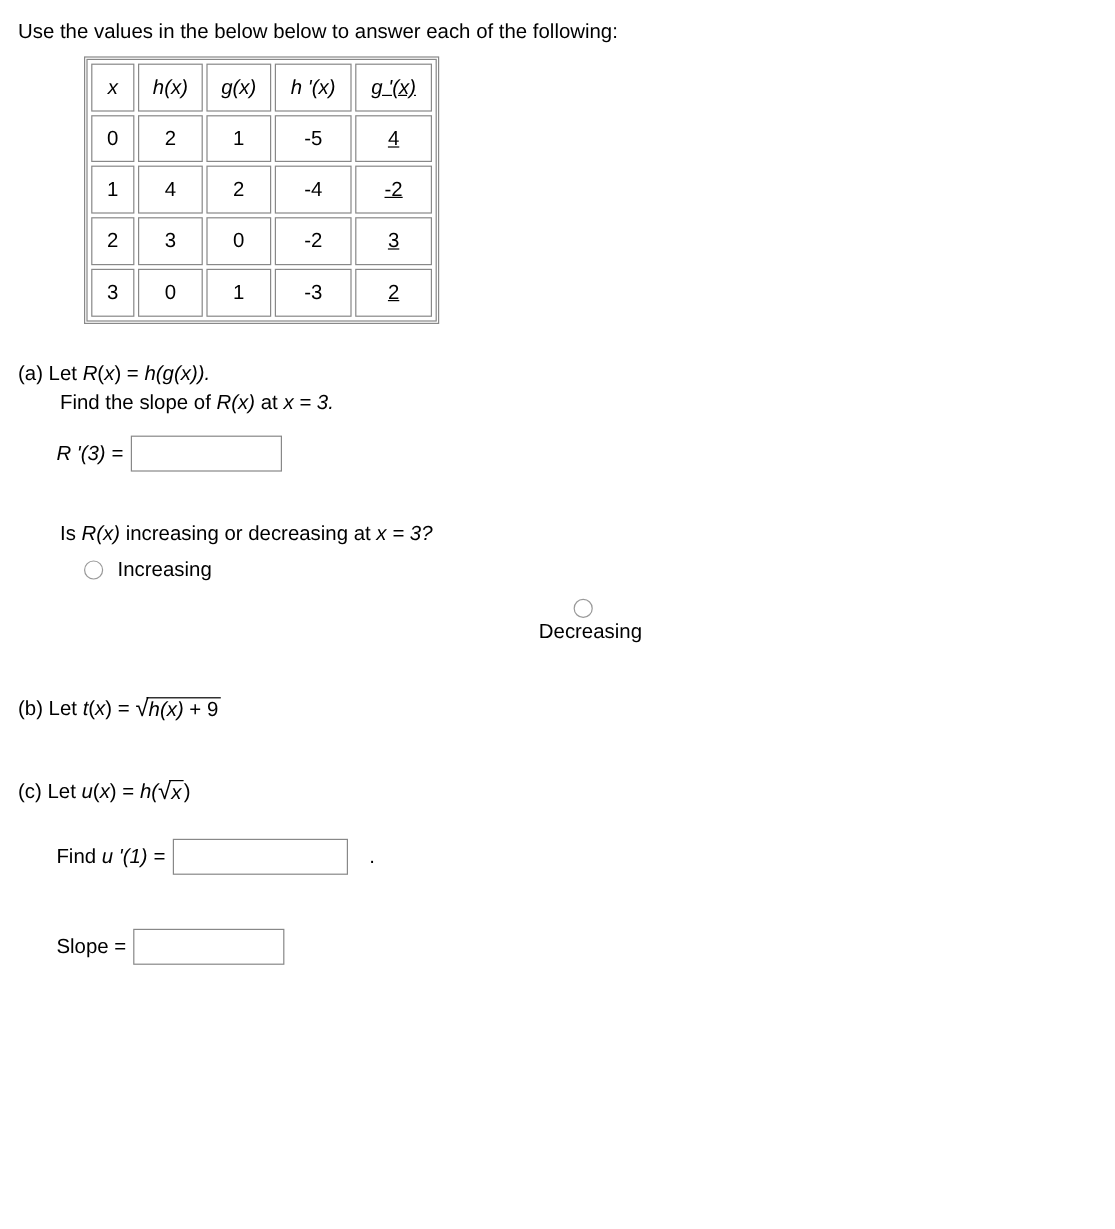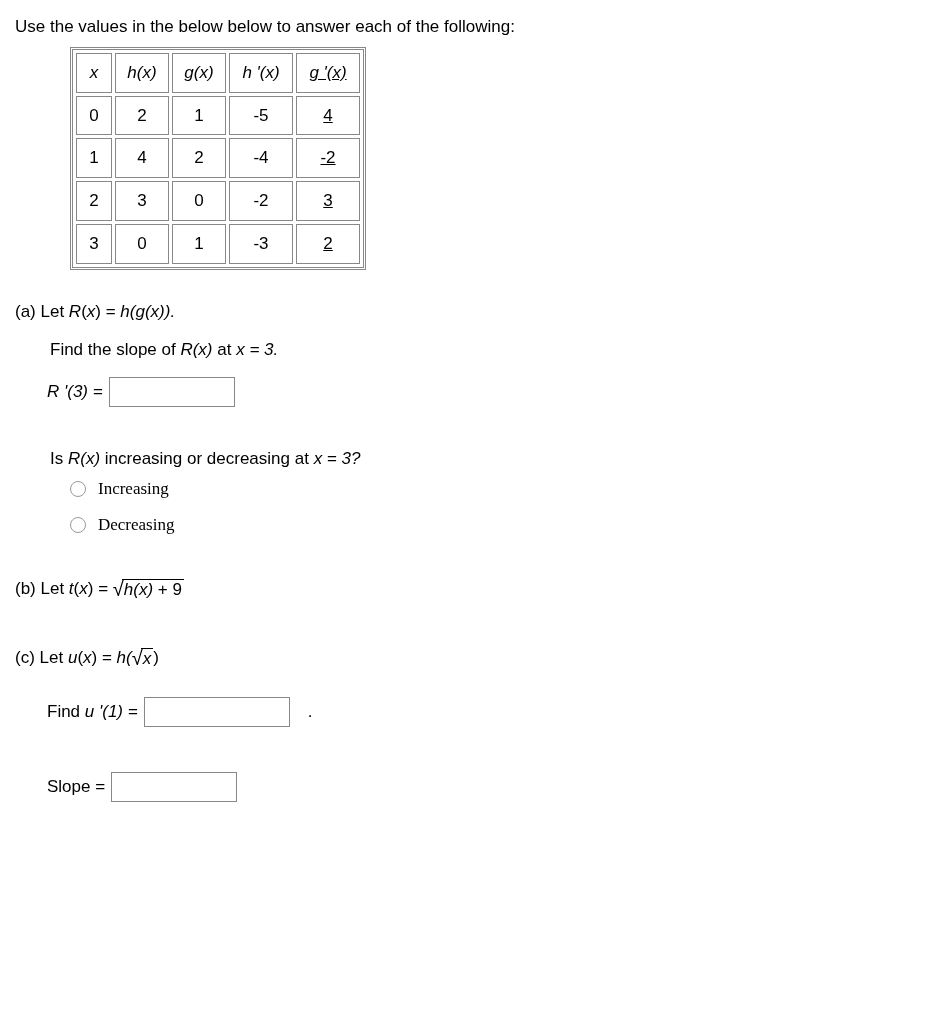--- a/index.html
+++ b/index.html
@@ -34,22 +34,22 @@
     font-style: italic;
     font-weight: normal;
   }
   table.dbl .c0 { width: 34px; }
   table.dbl .c1 { width: 52px; }
   table.dbl .c2 { width: 52px; }
   table.dbl .c3 { width: 62px; }
   table.dbl .c4 { width: 62px; text-decoration: underline; }
 
   .part { margin-bottom: 30px; }
-  .sub { margin-left: 35px; margin-top: 14px; }
-  .sub2 { margin-left: 55px; margin-top: 4px; font-family: Liberation Serif, serif; }
+  .sub { margin-left: 35px; margin-top: 0; }
+  .sub2 { margin-left: 55px; margin-top: 4px; }
   .ital { font-style: italic; }
 
   input.answer {
     border: 1px solid #888;
     height: 26px;
     width: 120px;
     font-size: 15px;
     vertical-align: middle;
   }
   input.answer-sm {
@@ -147,21 +147,21 @@
     <span class="ital">R '(3) =</span>
     <input class="answer" type="text" style="">
   </div>
   <div class="sub" style="margin-top:40px;">
     <span>Is </span><span class="ital">R(x)</span><span> increasing or decreasing at </span><span class="ital">x = 3?</span>
   </div>
   <div class="sub2 radio-row">
     <span class="radio-circle"></span>
     <span>Increasing</span>
   </div>
-  <div class="sub2 radio-row" style="margin-top:12px;">
+  <div class="sub2 radio-row" style="margin-top:12px;flex-direction:column;">
     <span class="radio-circle"></span>
     <span>Decreasing</span>
   </div>
 </div>
 
 <div class="part" style="margin-top:40px;">
   <div>
     <span>(b) Let  </span><span class="ital">t</span><span>(<span class="ital">x</span>) = </span>
     <span class="sqrt">
       <span class="radical">√</span>

